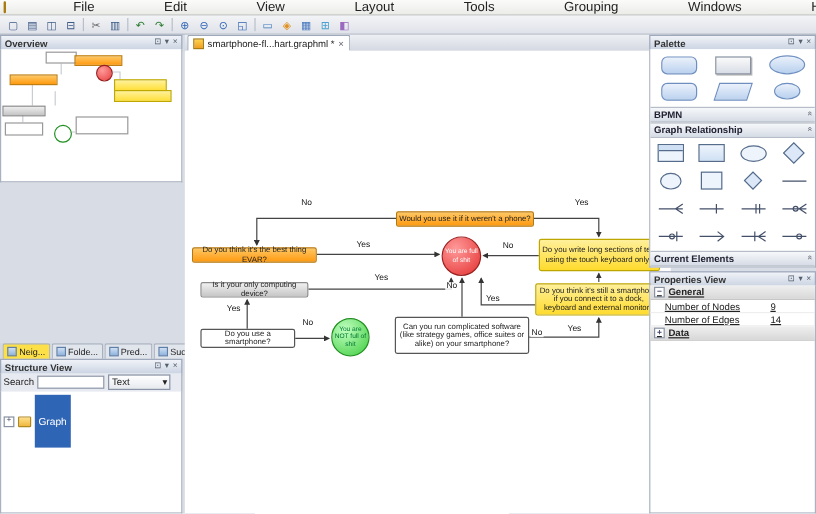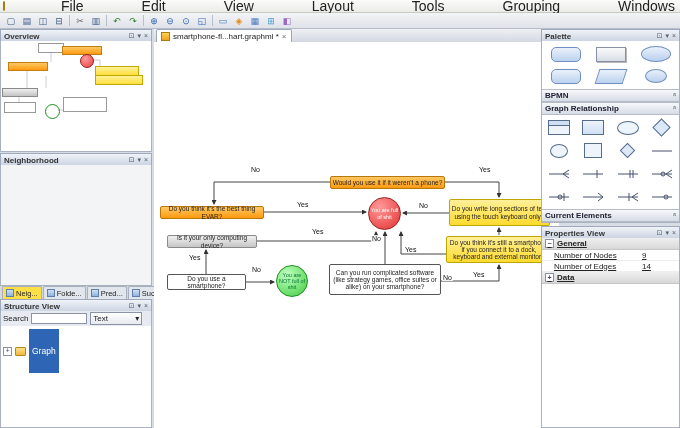--- a/index.html
+++ b/index.html
@@ -1,21 +1,21 @@
 <!DOCTYPE html>
 <html><head>
 <meta charset="utf-8">
 <style>
   html,body{margin:0;padding:0;}
   .app{position:relative;width:680px;height:428px;background:#d8dce4;font-family:"Liberation Sans",sans-serif;font-size:9px;color:#222;overflow:hidden;}
 
   
   .menubar{position:absolute;top:0;left:0;right:0;height:12px;background:linear-gradient(#fbfbfa,#ebebe8);border-bottom:1px solid #c9c9c4;display:flex;align-items:center;padding-left:3px;}
   .logo{width:8px;height:8px;margin-right:3px;background:linear-gradient(135deg,#ffd24d,#e0a010);border:1px solid #a87c10;border-radius:1px;}
-  .menu-item{padding:0 5px;font-size:14px;line-height:12px;margin-left:48px;}
+  .menu-item{padding:0 5px;font-size:11px;line-height:12px;margin-left:48px;}
   .toolbar{position:absolute;top:13px;left:0;right:0;height:15px;background:linear-gradient(#f3f4f6,#dfe2e9);border-bottom:1px solid #b6bdc8;display:flex;align-items:center;padding-left:3px;}
   .tbtn{width:16px;height:13px;display:flex;align-items:center;justify-content:center;font-size:9px;color:#3d5a86;border:1px solid transparent;border-radius:2px;background:transparent;padding:0;}
   .tsep{width:1px;height:11px;background:#b9bfc9;margin:0 2px;}
 
   
   .panel-header{height:12px;background:linear-gradient(#f0f3f8,#c9d2e1);border:1px solid #9fa9bc;display:flex;align-items:center;padding:0 3px;font-size:8px;font-weight:bold;color:#333;}
   .ph-icons{margin-left:auto;display:flex;gap:3px;color:#55606e;font-size:7px;font-weight:normal;}
   .ph-icons span{line-height:8px;}
 
   
@@ -151,31 +151,20 @@
         <div class="mini m-yellow" style="left:94px;top:25px;width:42px;height:8px;"></div>
         <div class="mini m-yellow" style="left:94px;top:34px;width:46px;height:8px;"></div>
         <div class="mini m-orange" style="left:7px;top:21px;width:38px;height:7px;"></div>
         <div class="mini m-gray" style="left:1px;top:47px;width:34px;height:7px;"></div>
         <div class="mini m-outline" style="left:3px;top:61px;width:30px;height:9px;"></div>
         <div class="mini m-green" style="left:44px;top:63px;width:13px;height:13px;"></div>
         <div class="mini m-outline" style="left:62px;top:56px;width:42px;height:13px;"></div>
       </div>
     </div>
 
-    <div class="neighborhood">
-      <div class="panel-header">
-        <span>Neighborhood</span>
-        <span class="ph-icons">
-          <span>⊡</span>
-          <span>▾</span>
-          <span>×</span>
-        </span>
-      </div>
-      <div class="neighborhood-content"></div>
-    </div>
 
     <div class="left-tabs">
       <div class="ltab active">
         <span class="ltab-icon"></span>
         <span>Neig...</span>
       </div>
       <div class="ltab">
         <span class="ltab-icon"></span>
         <span>Folde...</span>
       </div>

